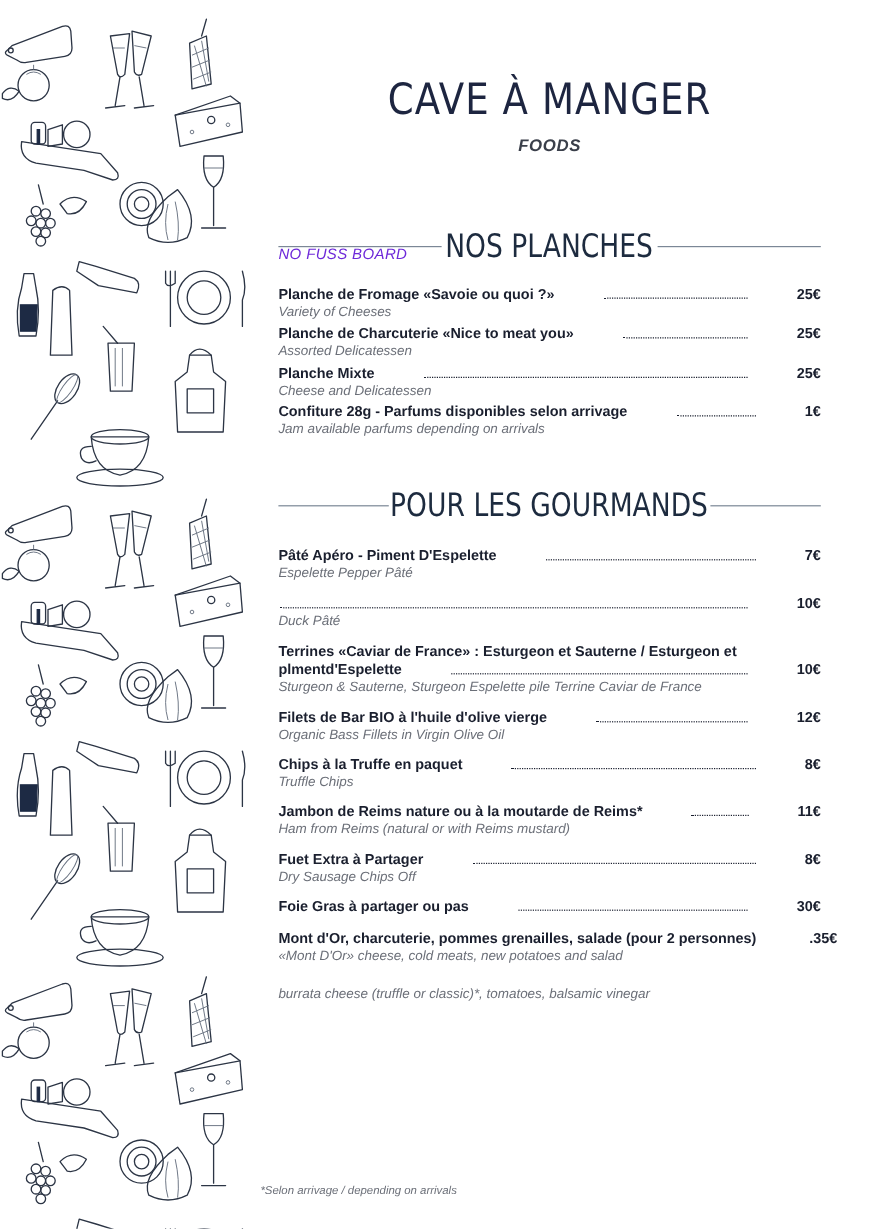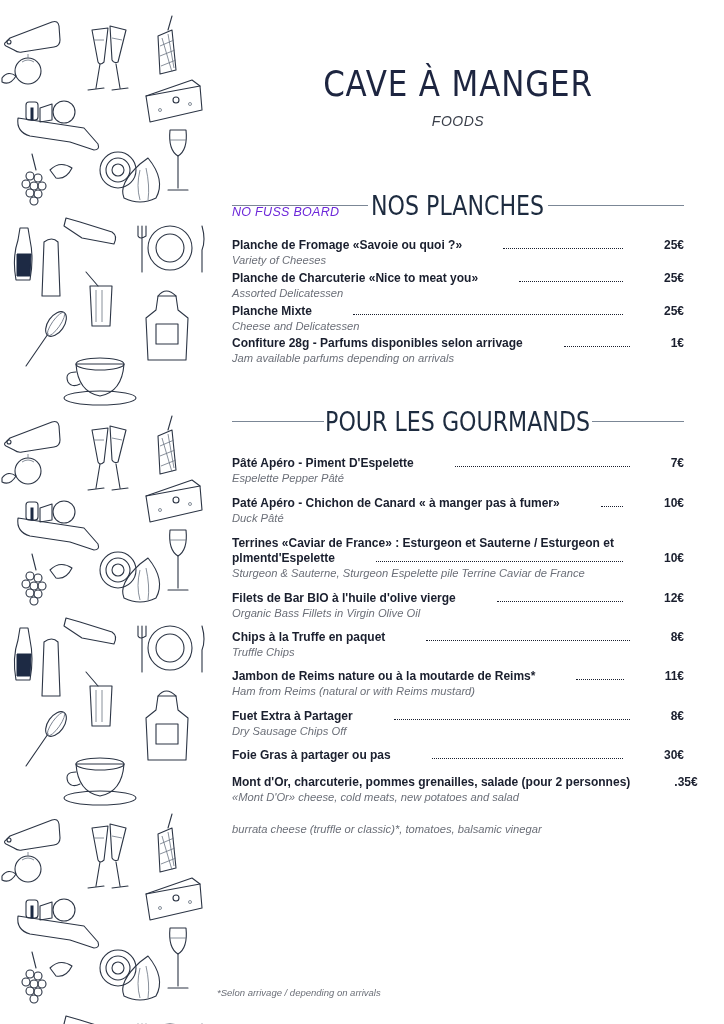--- a/index.html
+++ b/index.html
@@ -12,21 +12,21 @@
   .illus .ln { fill: none; stroke: #2c3545; stroke-width: 1.1; stroke-linecap: round; stroke-linejoin: round; }
   .illus .lt { fill: none; stroke: #6a7382; stroke-width: 0.8; }
   .illus .dk { fill: #1d2a44; stroke: #1d2a44; }
 
   
   .menu { position: absolute; left: 232px; top: 0; width: 452px; }
   .brand-title { position: absolute; left: 0; width: 452px; top: 63px; text-align: center;
     font-family: "DejaVu Sans", sans-serif; font-weight: normal; font-size: 36px; letter-spacing: 1px;
     color: #1d2540; transform: scaleX(0.86); transform-origin: center; }
   .brand-sub { position: absolute; left: 0; width: 452px; top: 113px; text-align: center;
-    font-style: italic; font-size: 14px; letter-spacing: 0.5px; color: #3a3f4a; }
+    font-style: italic; font-size: 14px; letter-spacing: 0.5px; color: #3a3f4a; font-weight: bold; }
 
   .section-head { position: absolute; left: 0; width: 452px; display: flex; align-items: center; }
   .section-head .rule { flex: 1; height: 1px; background: #7b8796; }
   .section-head .stitle { font-family: "DejaVu Sans", sans-serif; font-weight: normal; color: #1d2b3f;
     padding: 0 6px; white-space: nowrap; transform: scaleX(0.82); }
   .sec1 { top: 155px; margin-top: 35px; }
   .sec1 .stitle { font-size: 27px; margin: 0 -22px; }
   .sec2 { top: 406px; }
   .sec2 .stitle { font-size: 27px; margin: 0 -34px; }
 
@@ -231,21 +231,20 @@
   <div class="item" style="top:456px">
     <div class="line">
         <span class="name">Pâté Apéro - Piment D'Espelette</span>
         <span class="dots"></span>
         <span class="price">7€</span>
       </div>
     <div class="desc">Espelette Pepper Pâté</div>
   </div>
   <div class="item" style="top:496px">
     <div class="line">
-        <span class="name">Paté Apéro - Chichon de Canard « à manger pas à fumer»</span>
         <span class="dots"></span>
         <span class="price">10€</span>
       </div>
     <div class="desc">Duck Pâté</div>
   </div>
   <div class="item" style="top:535px">
     <div class="line-plain">Terrines «Caviar de France» :  Esturgeon et Sauterne / Esturgeon et</div>
     <div class="line">
         <span class="name">plmentd'Espelette</span>
         <span class="dots"></span>

